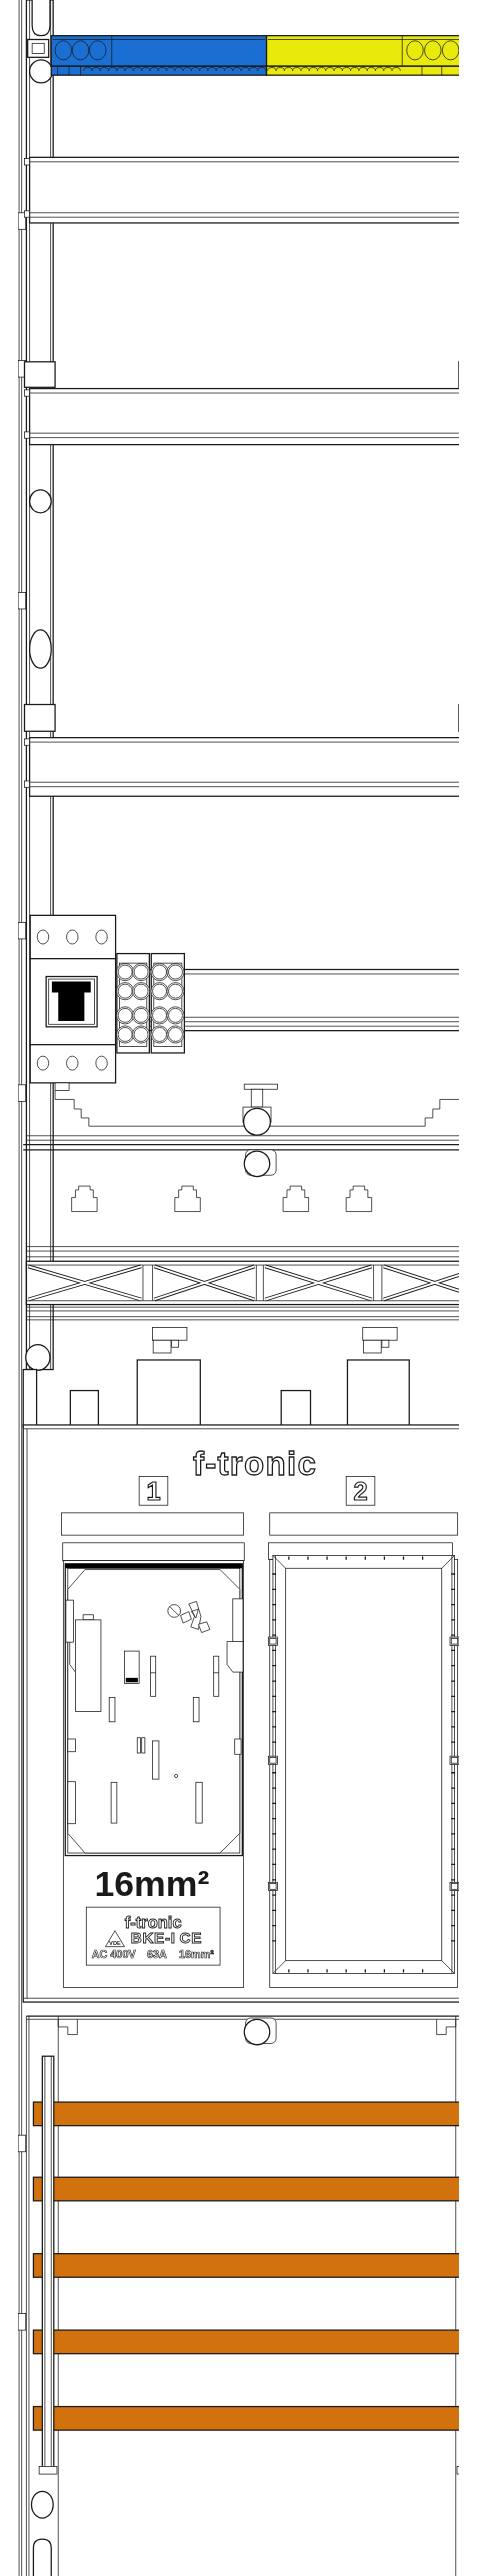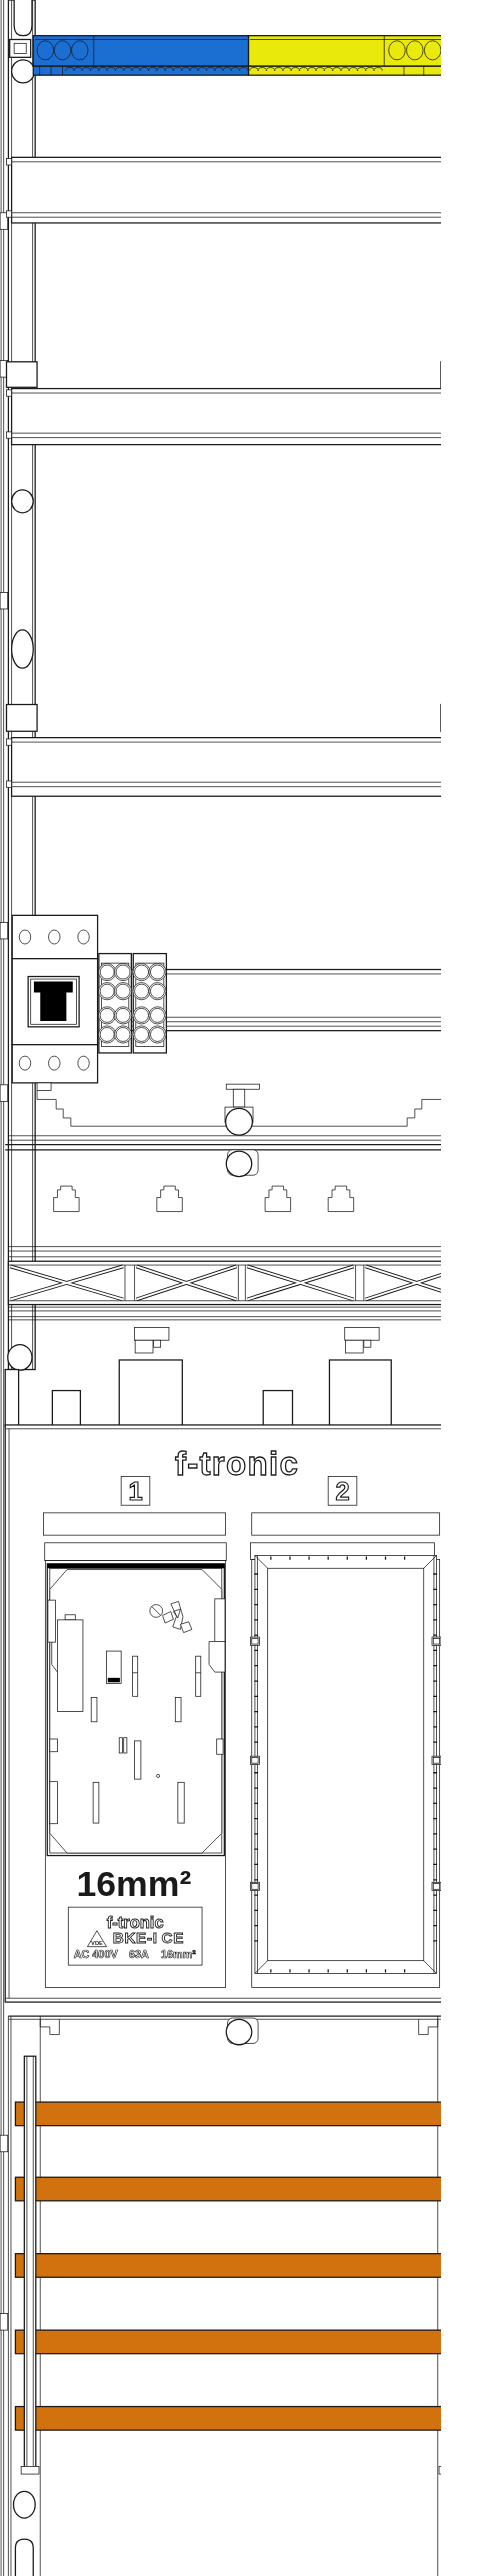--- a/index.html
+++ b/index.html
@@ -4,21 +4,21 @@
 <style>
   :root{
     --background:#ffffff;
     --line:#1a1a1a;
     --neutral-blue:#1c6fd2;
     --pe-yellow:#e9e90c;
     --busbar-orange:#d2720e;
     --device-black:#000000;
   }
   html,body{margin:0;padding:0;background:var(--background);}
-  .stage{position:relative;width:441px;height:2576px;background:var(--background);overflow:hidden;}
+  .stage{position:relative;width:441px;height:2576px;background:var(--background);overflow:hidden;margin-left:18px;}
   svg{position:absolute;left:0;top:0;}
   
   .s2{fill:none;stroke:var(--line);stroke-width:2;}
   .s1{fill:none;stroke:var(--line);stroke-width:1.2;}
   .w2{fill:#fff;stroke:var(--line);stroke-width:2;}
   .w1{fill:#fff;stroke:var(--line);stroke-width:1.2;}
   .blue{fill:var(--neutral-blue);stroke:var(--line);stroke-width:2;}
   .yellow{fill:var(--pe-yellow);stroke:var(--line);stroke-width:2;}
   .orange{fill:var(--busbar-orange);stroke:var(--line);stroke-width:2;}
   .blk{fill:var(--device-black);stroke:none;}

